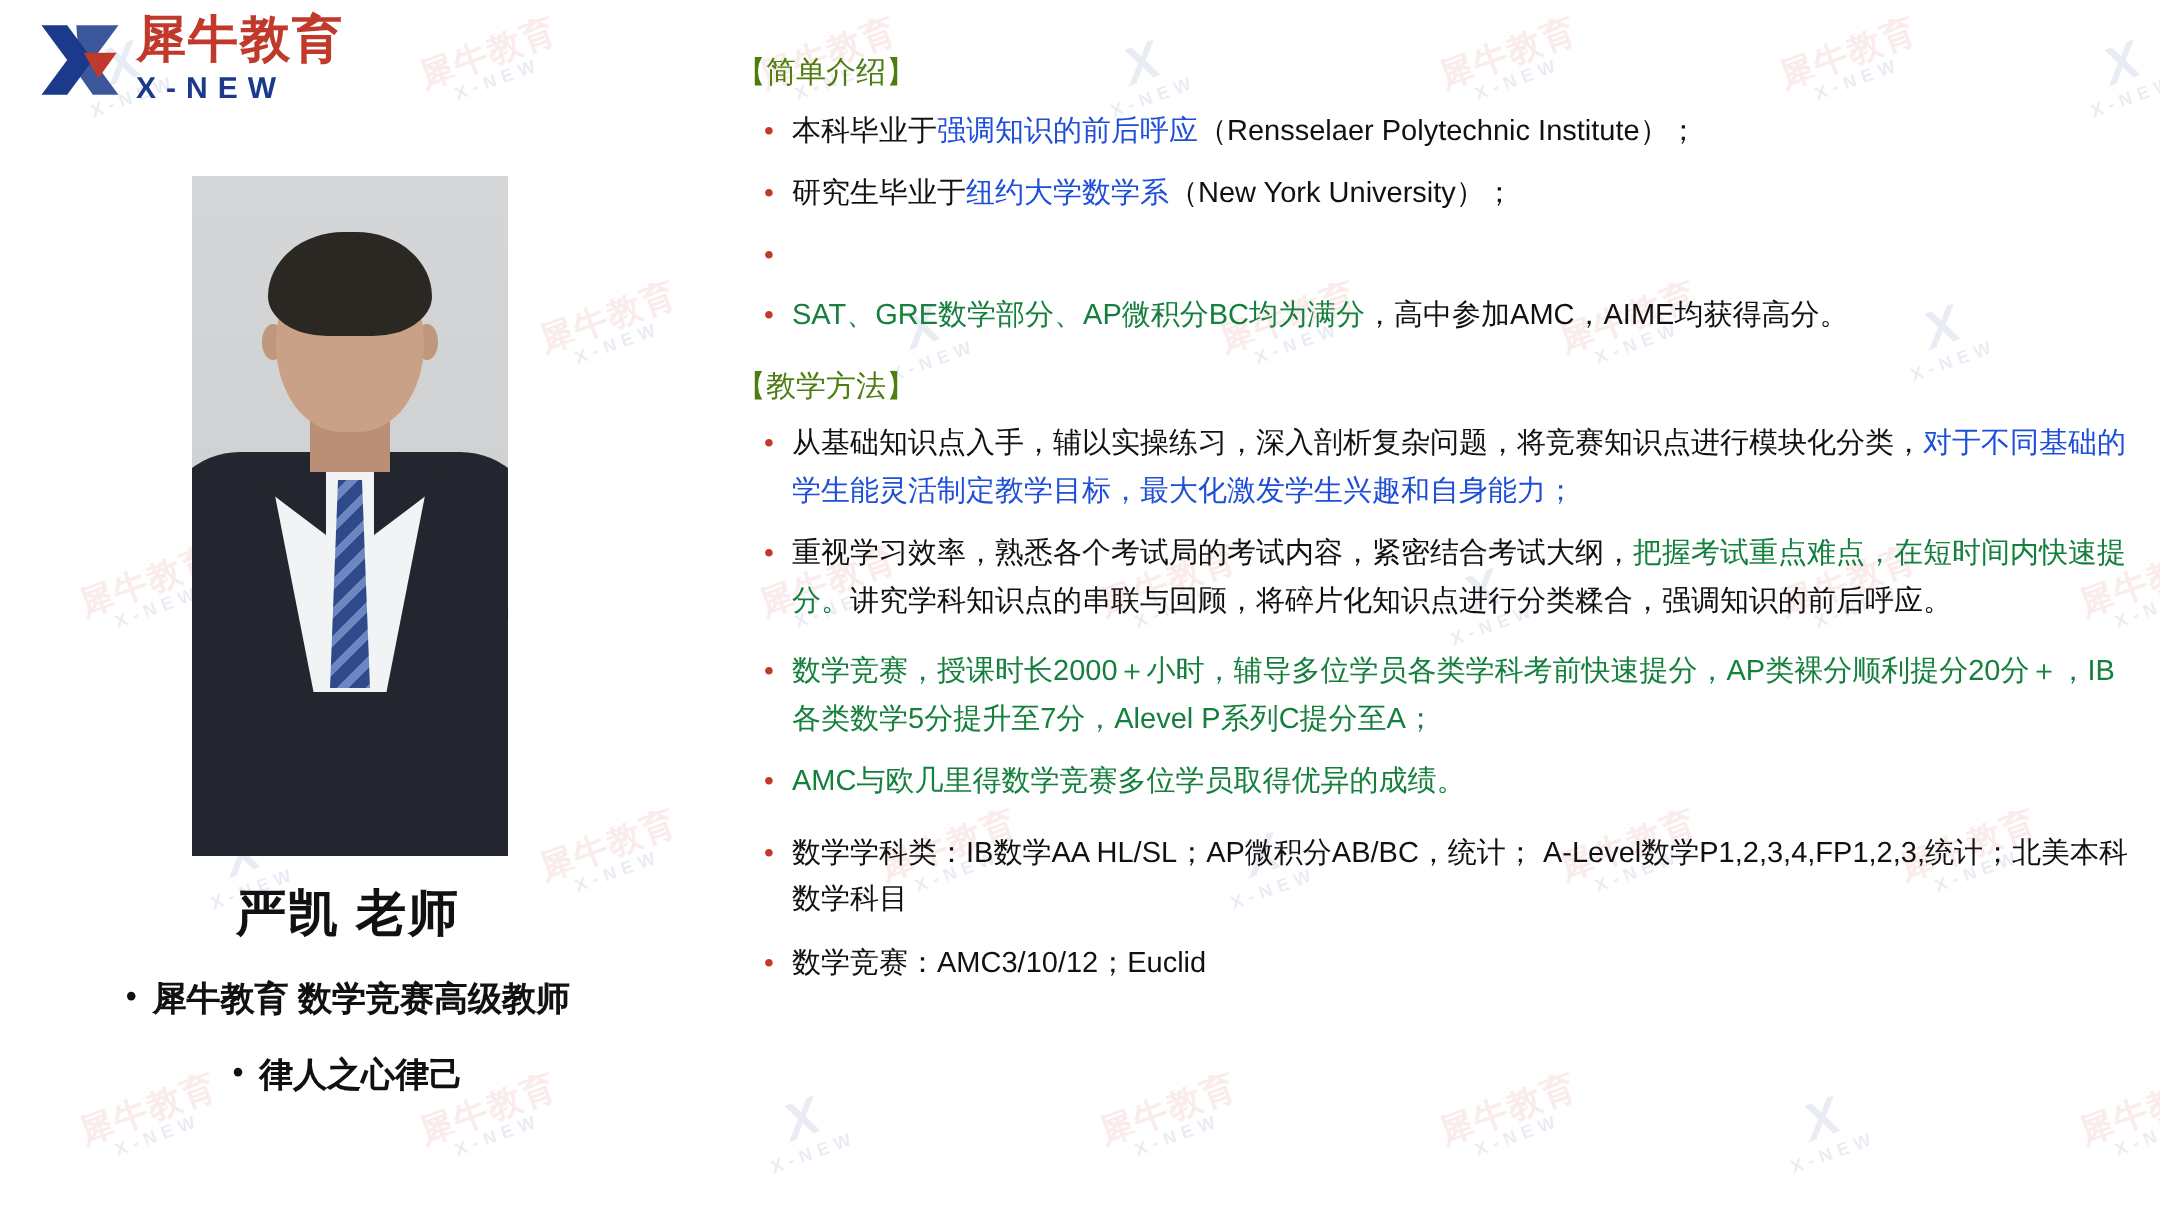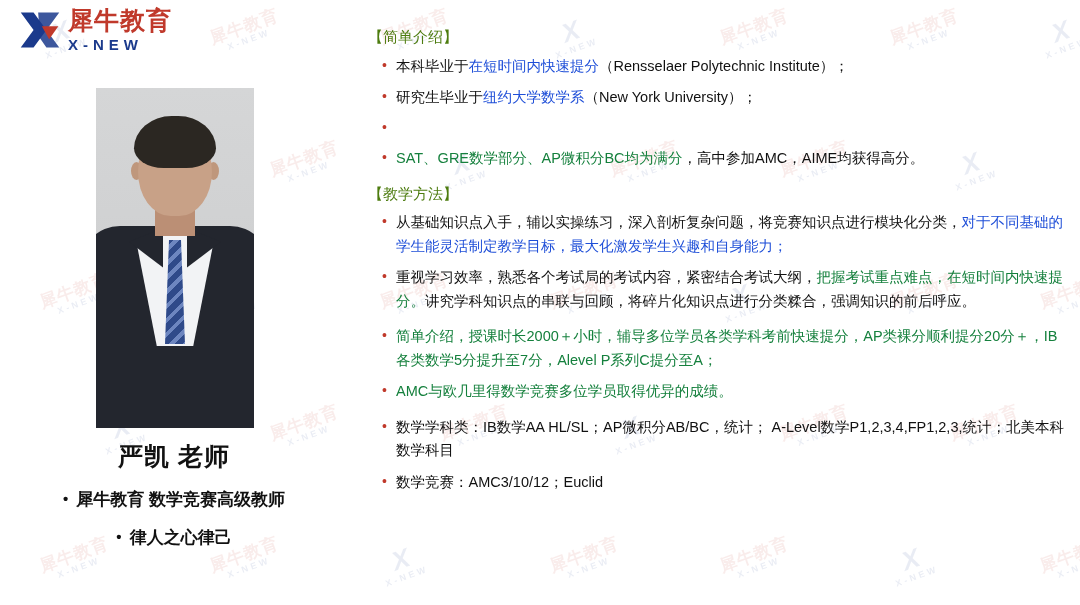--- a/index.html
+++ b/index.html
@@ -450,21 +450,21 @@
         <span class="dot">•</span>
         <span class="txt">律人之心律己</span>
       </div>
     </div>
   </div>
 
   <div class="right-col" id="sections-root">
       <div class="section-head">【简单介绍】</div>
       <div class="item">
         <span class="bullet">•</span>
-        <div class="content"><span>本科毕业于</span><span class="blue">在短时间内快速提分</span><span>（Rensselaer Polytechnic Institute）；</span></div>
+        <div class="content"><span>本科毕业于</span><span class="blue">强调知识的前后呼应</span><span>（Rensselaer Polytechnic Institute）；</span></div>
       </div>
       <div class="item">
         <span class="bullet">•</span>
         <div class="content"><span>研究生毕业于</span><span class="blue">纽约大学数学系</span><span>（New York University）；</span></div>
       </div>
       <div class="item">
         <span class="bullet">•</span>
       </div>
       <div class="item">
         <span class="bullet">•</span>
@@ -476,21 +476,21 @@
         <span class="bullet">•</span>
         <div class="content"><span>从基础知识点入手，辅以实操练习，深入剖析复杂问题，将竞赛知识点进行模块化分类，</span><span class="blue">对于不同基础的学生能灵活制定教学目标，最大化激发学生兴趣和自身能力；</span></div>
       </div>
       <div class="item">
         <span class="bullet">•</span>
         <div class="content"><span>重视学习效率，熟悉各个考试局的考试内容，紧密结合考试大纲，</span><span class="red">把握考试重点难点，在短时间内快速提分。</span><span>讲究学科知识点的串联与回顾，将碎片化知识点进行分类糅合，强调知识的前后呼应。</span></div>
       </div>
       <div class="sec-gap"></div>
       <div class="item">
         <span class="bullet">•</span>
-        <div class="content"><span class="red">简单介绍，授课时长2000＋小时，辅导多位学员各类学科考前快速提分，AP类裸分顺利提分20分＋，IB各类数学5分提升至7分，Alevel P系列C提分至A；</span></div>
+        <div class="content"><span class="red">数学竞赛，授课时长2000＋小时，辅导多位学员各类学科考前快速提分，AP类裸分顺利提分20分＋，IB各类数学5分提升至7分，Alevel P系列C提分至A；</span></div>
       </div>
       <div class="item">
         <span class="bullet">•</span>
         <div class="content"><span class="red">AMC与欧几里得数学竞赛多位学员取得优异的成绩。</span></div>
       </div>
       <div class="sec-gap"></div>
       <div class="item">
         <span class="bullet">•</span>
         <div class="content"><span>数学学科类：IB数学AA HL/SL；AP微积分AB/BC，统计； A-Level数学P1,2,3,4,FP1,2,3,统计；北美本科数学科目</span></div>
       </div>

